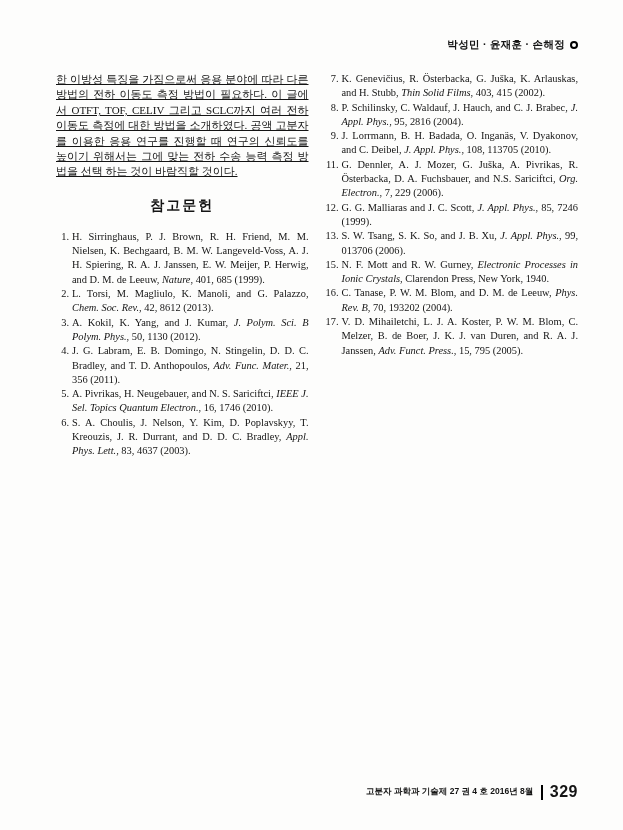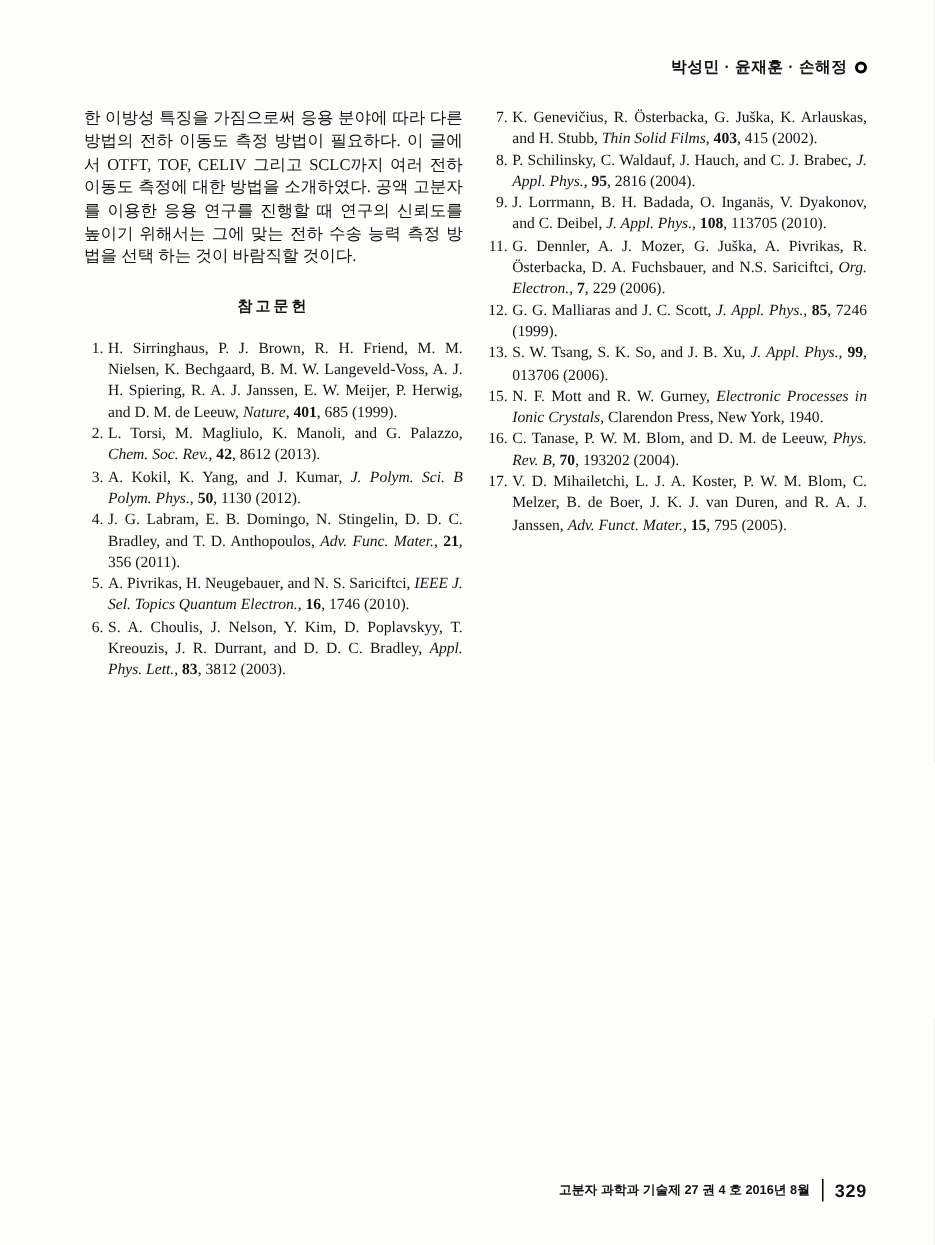--- a/index.html
+++ b/index.html
@@ -47,26 +47,27 @@
     right: 45px;
     display: flex;
     gap: 17px;
   }
   .col { flex: 1 1 0; min-width: 0; }
   .intro-para {
     margin: 0;
     font-size: 11px;
     line-height: 15.4px;
     text-align: justify;
+    text-decoration: underline;
   }
   .ref-heading {
     margin: 17px 0 15px 0;
     font-family: "Liberation Sans", "DejaVu Sans", sans-serif;
     font-weight: 700;
-    font-size: 10px;
+    font-size: 14px;
     letter-spacing: 2px;
     text-align: center;
   }
   .refs {
     margin: 0;
     padding: 0;
     list-style: none;
     font-size: 10.4px;
     line-height: 14.3px;
   }
@@ -76,42 +77,42 @@
     text-align: justify;
   }
   .refnum {
     position: absolute;
     left: 0;
     top: 0;
     width: 13px;
     text-align: right;
   }
   .it { font-style: italic; }
-  .bd { font-weight: 700; }
+  .bd { font-weight: 400; }
   
   .footer {
     position: absolute;
     bottom: 29px;
     right: 45px;
     display: flex;
     align-items: center;
     font-family: "Liberation Sans", "DejaVu Sans", sans-serif;
     font-weight: 700;
     font-size: 8.5px;
     white-space: nowrap;
   }
   .footer-journal { }
   .footer-vbar {
     width: 1.5px;
     height: 15px;
     background: #000;
     margin: 0 7px 0 8px;
   }
   .footer-page {
-    font-size: 12px;
+    font-size: 16px;
     font-weight: 800;
     letter-spacing: 0.5px;
   }
 </style>
 </head>
 <body>
 
 <div class="page">
 
   <div class="running-head">
@@ -122,35 +123,35 @@
 
     <div class="col">
       <p class="intro-para">한 이방성 특징을 가짐으로써 응용 분야에 따라 다른 방법의 전하 이동도 측정 방법이 필요하다. 이 글에서 OTFT, TOF, CELIV 그리고 SCLC까지 여러 전하 이동도 측정에 대한 방법을 소개하였다. 공액 고분자를 이용한 응용 연구를 진행할 때 연구의 신뢰도를 높이기 위해서는 그에 맞는 전하 수송 능력 측정 방법을 선택 하는 것이 바람직할 것이다.</p>
       <h2 class="ref-heading">참고문헌</h2>
       <ol class="refs" id="refs-left">
           <li><span class="refnum">1.</span><span>H. Sirringhaus, P. J. Brown, R. H. Friend, M. M. Nielsen, K. Bechgaard, B. M. W. Langeveld-Voss, A. J. H. Spiering, R. A. J. Janssen, E. W. Meijer, P. Herwig, and D. M. de Leeuw, </span><span class="it">Nature</span><span>, </span><span class="bd">401</span><span>, 685 (1999).</span></li>
           <li><span class="refnum">2.</span><span>L. Torsi, M. Magliulo, K. Manoli, and G. Palazzo, </span><span class="it">Chem. Soc. Rev.</span><span>, </span><span class="bd">42</span><span>, 8612 (2013).</span></li>
           <li><span class="refnum">3.</span><span>A. Kokil, K. Yang, and J. Kumar, </span><span class="it">J. Polym. Sci. B Polym. Phys.</span><span>, </span><span class="bd">50</span><span>, 1130 (2012).</span></li>
           <li><span class="refnum">4.</span><span>J. G. Labram, E. B. Domingo, N. Stingelin, D. D. C. Bradley, and T. D. Anthopoulos, </span><span class="it">Adv. Func. Mater.</span><span>, </span><span class="bd">21</span><span>, 356 (2011).</span></li>
           <li><span class="refnum">5.</span><span>A. Pivrikas, H. Neugebauer, and N. S. Sariciftci, </span><span class="it">IEEE J. Sel. Topics Quantum Electron.</span><span>, </span><span class="bd">16</span><span>, 1746 (2010).</span></li>
-          <li><span class="refnum">6.</span><span>S. A. Choulis, J. Nelson, Y. Kim, D. Poplavskyy, T. Kreouzis, J. R. Durrant, and D. D. C. Bradley, </span><span class="it">Appl. Phys. Lett.</span><span>, </span><span class="bd">83</span><span>, 3812 (2003).</span></li>
+          <li><span class="refnum">6.</span><span>S. A. Choulis, J. Nelson, Y. Kim, D. Poplavskyy, T. Kreouzis, J. R. Durrant, and D. D. C. Bradley, </span><span class="it">Appl. Phys. Lett.</span><span>, </span><span class="bd">83</span><span>, 4637 (2003).</span></li>
         </ol>
     </div>
 
     <div class="col">
       <ol class="refs" id="refs-right">
           <li><span class="refnum">7.</span><span>K. Genevičius, R. Österbacka, G. Juška, K. Arlauskas, and H. Stubb, </span><span class="it">Thin Solid Films</span><span>, </span><span class="bd">403</span><span>, 415 (2002).</span></li>
           <li><span class="refnum">8.</span><span>P. Schilinsky, C. Waldauf, J. Hauch, and C. J. Brabec, </span><span class="it">J. Appl. Phys.</span><span>, </span><span class="bd">95</span><span>, 2816 (2004).</span></li>
           <li><span class="refnum">9.</span><span>J. Lorrmann, B. H. Badada, O. Inganäs, V. Dyakonov, and C. Deibel, </span><span class="it">J. Appl. Phys.</span><span>, </span><span class="bd">108</span><span>, 113705 (2010).</span></li>
           <li><span class="refnum">11.</span><span>G. Dennler, A. J. Mozer, G. Juška, A. Pivrikas, R. Österbacka, D. A. Fuchsbauer, and N.S. Sariciftci, </span><span class="it">Org. Electron.</span><span>, </span><span class="bd">7</span><span>, 229 (2006).</span></li>
           <li><span class="refnum">12.</span><span>G. G. Malliaras and J. C. Scott, </span><span class="it">J. Appl. Phys.</span><span>, </span><span class="bd">85</span><span>, 7246 (1999).</span></li>
           <li><span class="refnum">13.</span><span>S. W. Tsang, S. K. So, and J. B. Xu, </span><span class="it">J. Appl. Phys.</span><span>, </span><span class="bd">99</span><span>, 013706 (2006).</span></li>
           <li><span class="refnum">15.</span><span>N. F. Mott and R. W. Gurney, </span><span class="it">Electronic Processes in Ionic Crystals</span><span>, Clarendon Press, New York, 1940.</span></li>
           <li><span class="refnum">16.</span><span>C. Tanase, P. W. M. Blom, and D. M. de Leeuw, </span><span class="it">Phys. Rev. B</span><span>, </span><span class="bd">70</span><span>, 193202 (2004).</span></li>
-          <li><span class="refnum">17.</span><span>V. D. Mihailetchi, L. J. A. Koster, P. W. M. Blom, C. Melzer, B. de Boer, J. K. J. van Duren, and R. A. J. Janssen, </span><span class="it">Adv. Funct. Mater.</span><span>, </span><span class="bd">15</span><span>, 795 (2005).</span></li>
+          <li><span class="refnum">17.</span><span>V. D. Mihailetchi, L. J. A. Koster, P. W. M. Blom, C. Melzer, B. de Boer, J. K. J. van Duren, and R. A. J. Janssen, </span><span class="it">Adv. Funct. Press.</span><span>, </span><span class="bd">15</span><span>, 795 (2005).</span></li>
         </ol>
     </div>
 
   </div>
 
   <div class="footer">
     <span class="footer-journal">고분자 과학과 기술</span>
     <span class="footer-issue">제 27 권 4 호 2016년 8월</span>
     <span class="footer-vbar"></span>
     <span class="footer-page">329</span>

